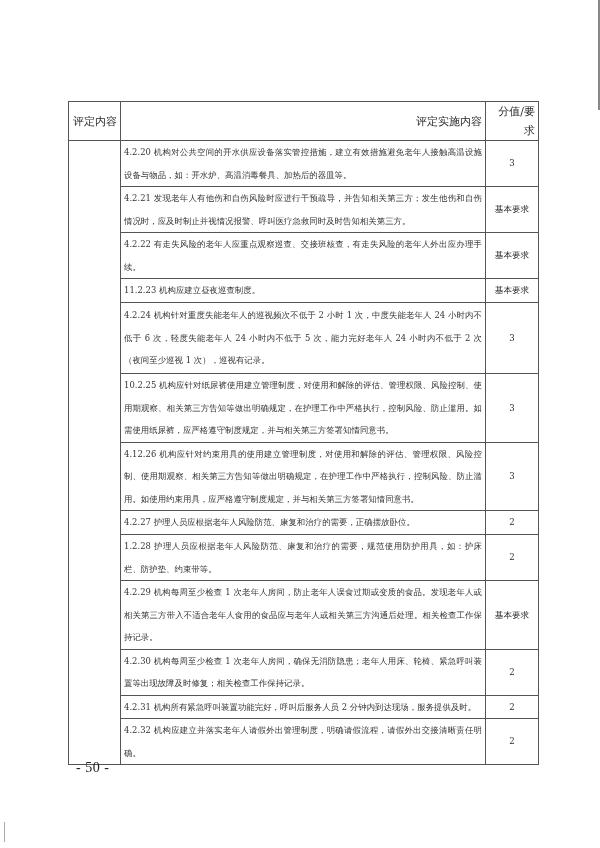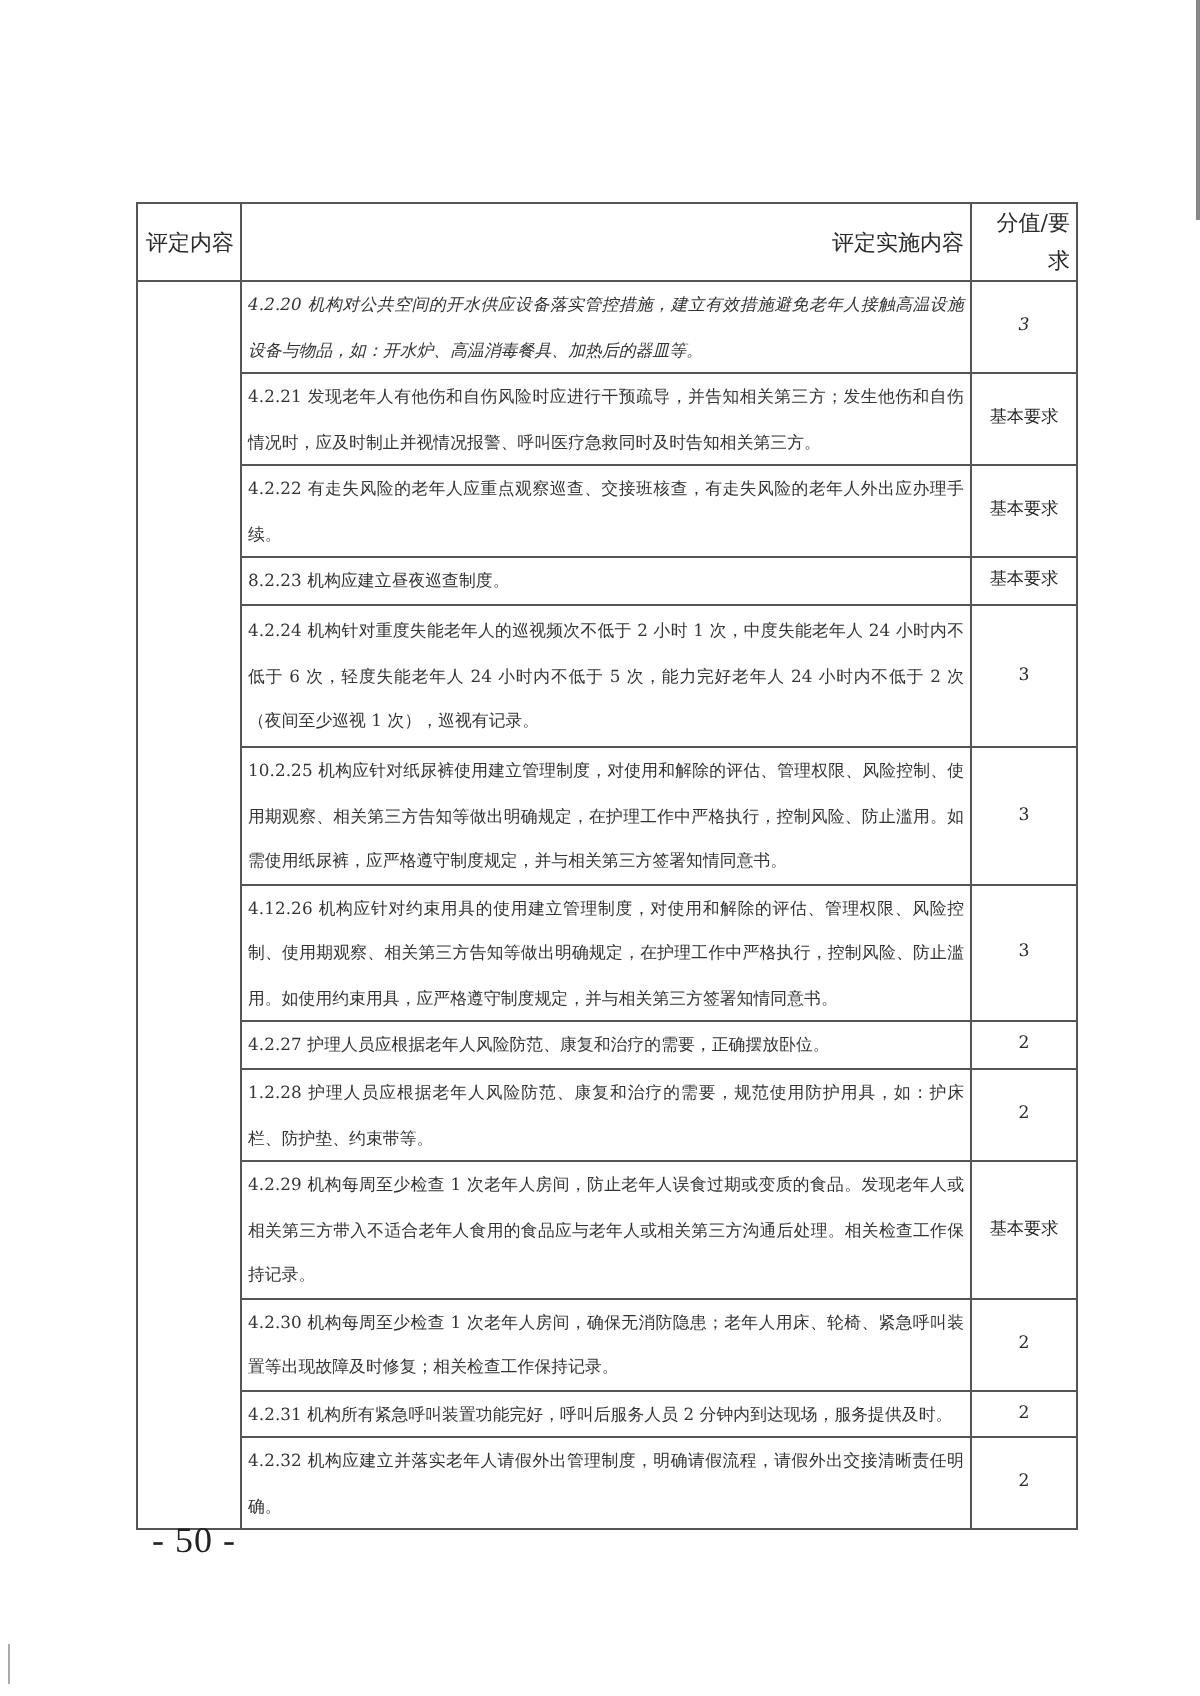--- a/index.html
+++ b/index.html
@@ -16,21 +16,21 @@
   }
   table.eval td, table.eval th {
     border: 1px solid #555; padding: 0 3px; vertical-align: middle; font-weight: normal;
   }
   table.eval th { height: 19px; line-height: 19px; font-size: 11px; text-align: right; }
   col.c1 { width: 52px; } col.c2 { width: 365px; } col.c3 { width: 53px; }
   td.content { text-align: justify; letter-spacing: 0.05px; color: #333; }
   td.score { text-align: center; font-size: 8.6px; }
   td.category { vertical-align: top; }
   .page-number {
-    position: absolute; left: 76px; top: 760px; font-size: 18px; color: #222;
+    position: absolute; left: 76px; top: 760px; font-size: 14px; color: #222;
     font-family: "Liberation Serif", serif; letter-spacing: 0.5px;
   }
 </style>
 </head>
 <body>
 
 <div class="page-edge-right"></div>
 <div class="page-edge-left"></div>
 
 <table class="eval">
@@ -40,35 +40,35 @@
       <col class="c3">
     </colgroup>
   <thead>
     <tr>
       <th>评定内容</th>
       <th>评定实施内容</th>
       <th>分值/要求</th>
     </tr>
   </thead>
   <tbody id="table-body">
-      <tr style="height: 45px; font-style: italic;">
+      <tr style="height: 45px;">
         <td class="category" rowspan="13"></td>
         <td class="content">4.2.20 机构对公共空间的开水供应设备落实管控措施，建立有效措施避免老年人接触高温设施设备与物品，如：开水炉、高温消毒餐具、加热后的器皿等。</td>
         <td class="score">3</td>
       </tr>
       <tr style="height: 45px; padding-left: 16px;">
         <td class="content">4.2.21 发现老年人有他伤和自伤风险时应进行干预疏导，并告知相关第三方；发生他伤和自伤情况时，应及时制止并视情况报警、呼叫医疗急救同时及时告知相关第三方。</td>
         <td class="score">基本要求</td>
       </tr>
       <tr style="height: 45px;">
         <td class="content">4.2.22 有走失风险的老年人应重点观察巡查、交接班核查，有走失风险的老年人外出应办理手续。</td>
         <td class="score">基本要求</td>
       </tr>
       <tr style="height: 24px;">
-        <td class="content">8.2.23 机构应建立昼夜巡查制度。</td>
+        <td class="content">11.2.23 机构应建立昼夜巡查制度。</td>
         <td class="score">基本要求</td>
       </tr>
       <tr style="height: 71px; margin-top: 48px;">
         <td class="content">4.2.24 机构针对重度失能老年人的巡视频次不低于 2 小时 1 次，中度失能老年人 24 小时内不低于 6 次，轻度失能老年人 24 小时内不低于 5 次，能力完好老年人 24 小时内不低于 2 次（夜间至少巡视 1 次），巡视有记录。</td>
         <td class="score">3</td>
       </tr>
       <tr style="height: 68px;">
         <td class="content">10.2.25 机构应针对纸尿裤使用建立管理制度，对使用和解除的评估、管理权限、风险控制、使用期观察、相关第三方告知等做出明确规定，在护理工作中严格执行，控制风险、防止滥用。如需使用纸尿裤，应严格遵守制度规定，并与相关第三方签署知情同意书。</td>
         <td class="score">3</td>
       </tr>

